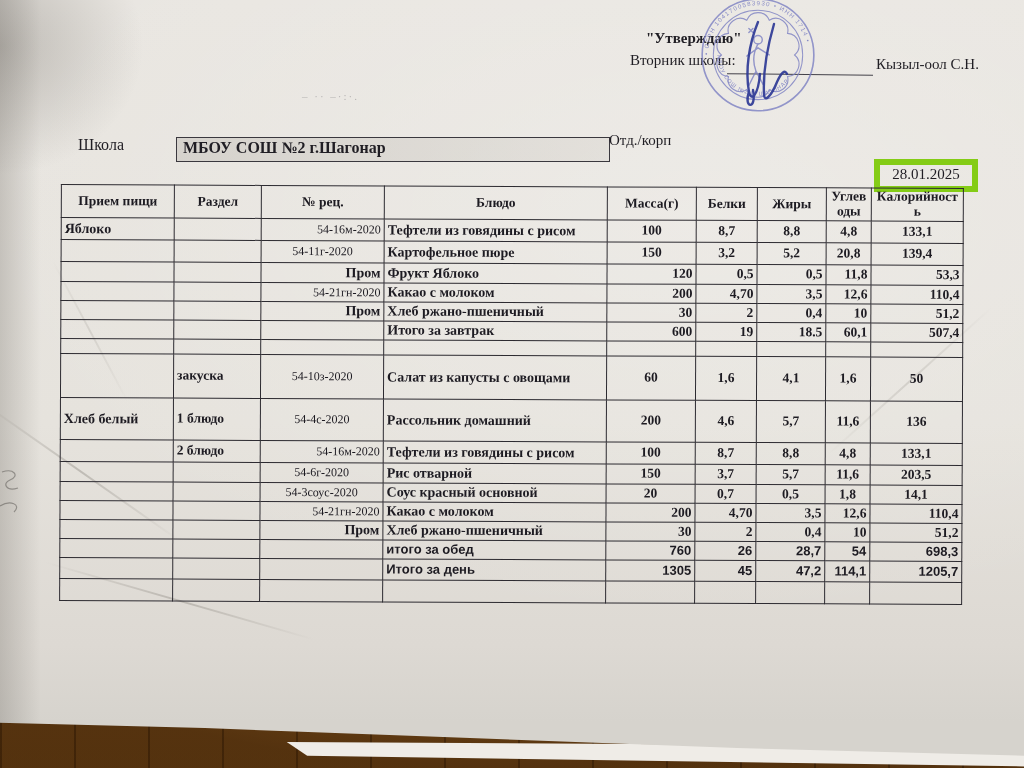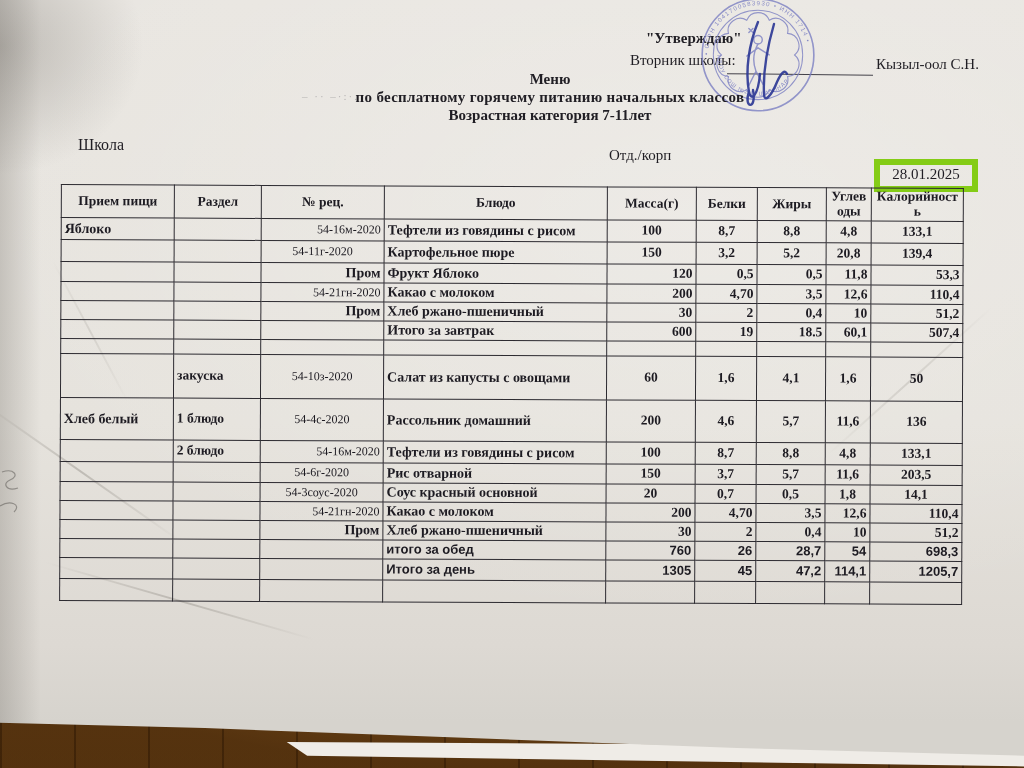--- a/index.html
+++ b/index.html
@@ -53,21 +53,21 @@
   #title-line1{font-size:15px;}
   #title-line2{font-size:15px;letter-spacing:.3px;}
   #title-line3{font-size:15px;}
   #faint-marks{left:302px;top:90px;font-size:11px;color:rgba(95,92,100,.38);letter-spacing:2px;}
 
   
   #school-label{left:78px;top:136px;font-size:16px;}
   #school-box{left:176px;top:137px;width:426px;height:22px;border:1.6px solid #3a383e;
      background:linear-gradient(90deg,rgba(185,181,174,.40),rgba(200,196,189,.25));
      font-size:16px;font-weight:bold;padding:1px 0 0 6px;}
-  #dept-label{left:609px;top:147px;font-size:15px;}
+  #dept-label{left:609px;top:132px;font-size:15px;}
   #day-box{left:685px;top:147px;width:140px;height:20px;border:1.5px solid #3a383e;
      font-size:13.5px;font-weight:bold;padding:1px 0 0 4px;}
   #date-box{left:874px;top:159px;width:92px;height:20px;border:6px solid #84cc16;
      font-size:15px;text-align:center;padding-top:1px;}
 
   
   #menu-table-wrap{left:60px;top:186px;transform:rotate(.25deg);}
   table{border-collapse:collapse;table-layout:fixed;width:902px;}
   col.c1{width:113px}col.c2{width:87px}col.c3{width:123px}col.c4{width:223px}
   col.c5{width:89px}col.c6{width:61px}col.c7{width:69px}col.c8{width:45px}col.c9{width:92px}
@@ -138,28 +138,24 @@
     </svg>
 
     <svg id="signature" class="abs" viewBox="0 0 140 100">
       <g stroke="#2f3a96" stroke-width="2.4" fill="none" stroke-linecap="round" opacity="0.92">
         <path d="M58,10 C49,32 45,58 49,80 C51,90 58,84 60,62"></path>
         <path d="M74,12 C67,36 63,60 64,82 C64,91 71,85 77,70 C81,61 85,57 87,62"></path>
         <path d="M49,80 C43,96 57,99 53,78"></path>
       </g>
     </svg>
 
-    <div id="title-block" class="abs">
-      <div id="title-line1" class="b">Меню</div>
-      <div id="title-line2" class="b">по бесплатному горячему питанию начальных классов</div>
-      <div id="title-line3" class="b">Возрастная категория 7-11лет</div>
-    </div>
     <div id="faint-marks" class="abs">– ·· –·:·.</div>
 
     <div id="school-label" class="abs">Школа</div>
+    <div id="school-box" class="abs">МБОУ СОШ №2 г.Шагонар</div>
     <div id="dept-label" class="abs">Отд./корп</div>
     <div id="date-box" class="abs">28.01.2025</div>
 
     <div id="menu-table-wrap" class="abs">
       <table>
         <colgroup>
           <col class="c1">
             <col class="c2">
             <col class="c3">
             <col class="c4">

